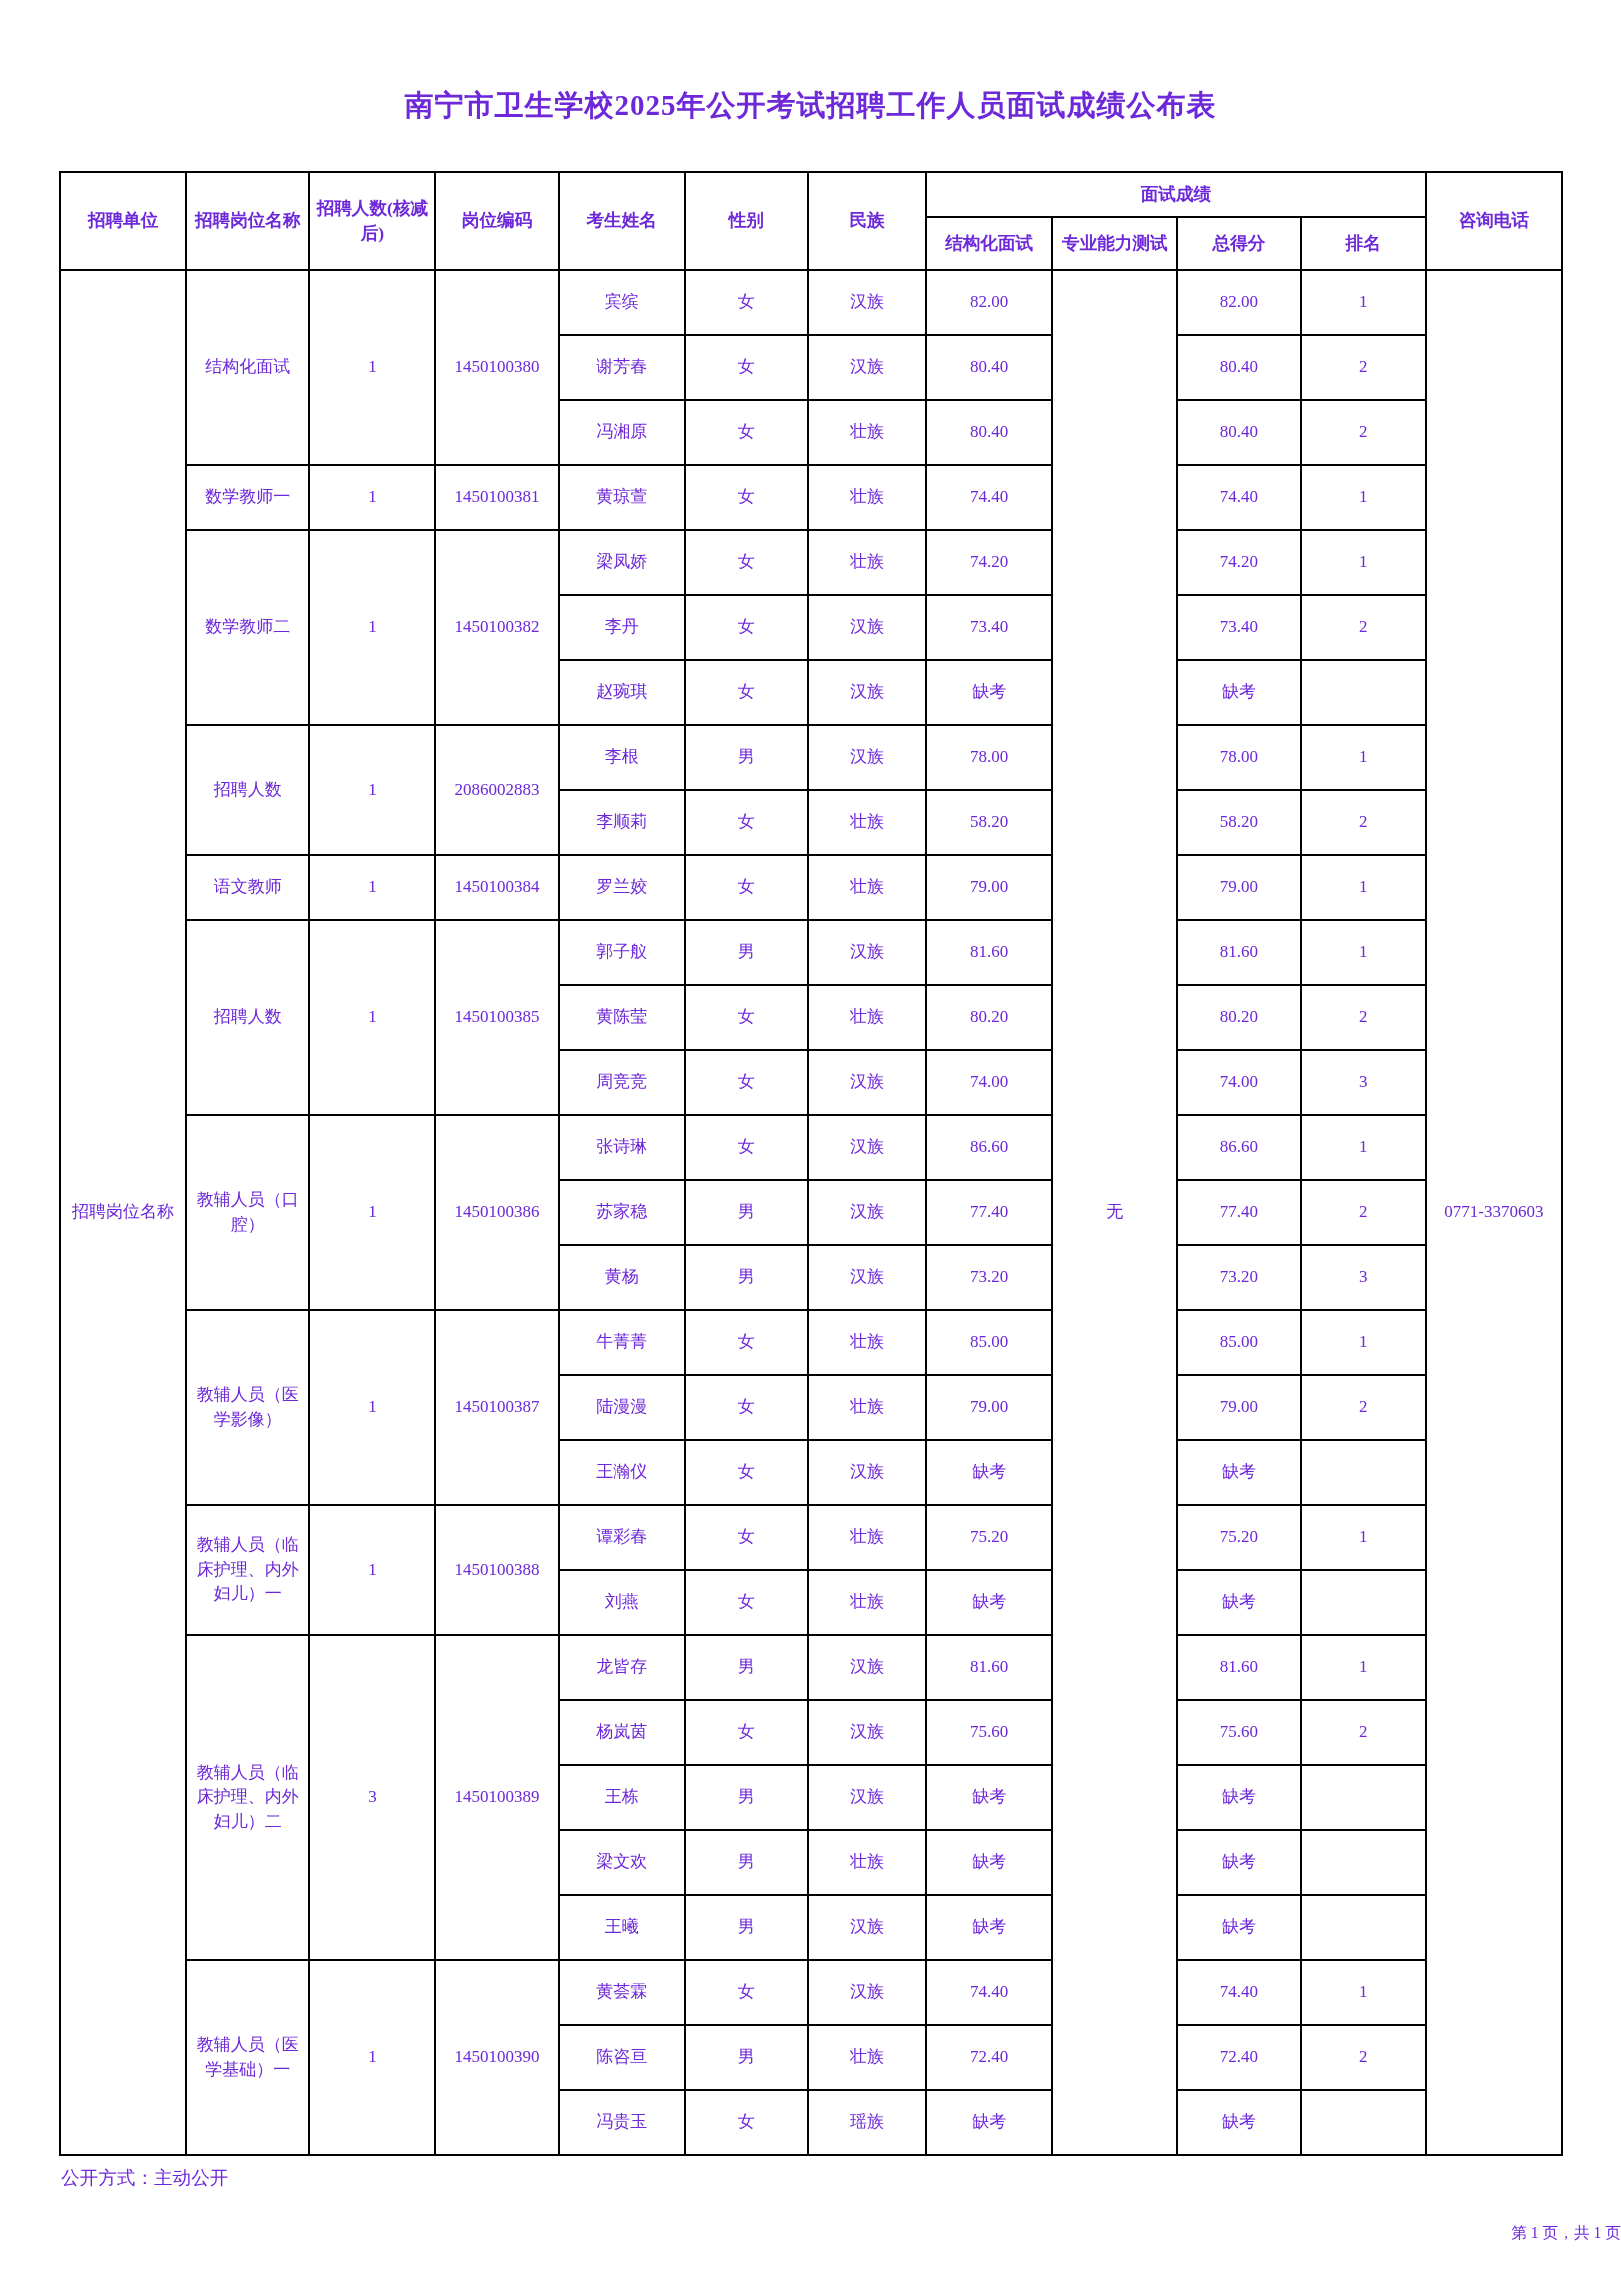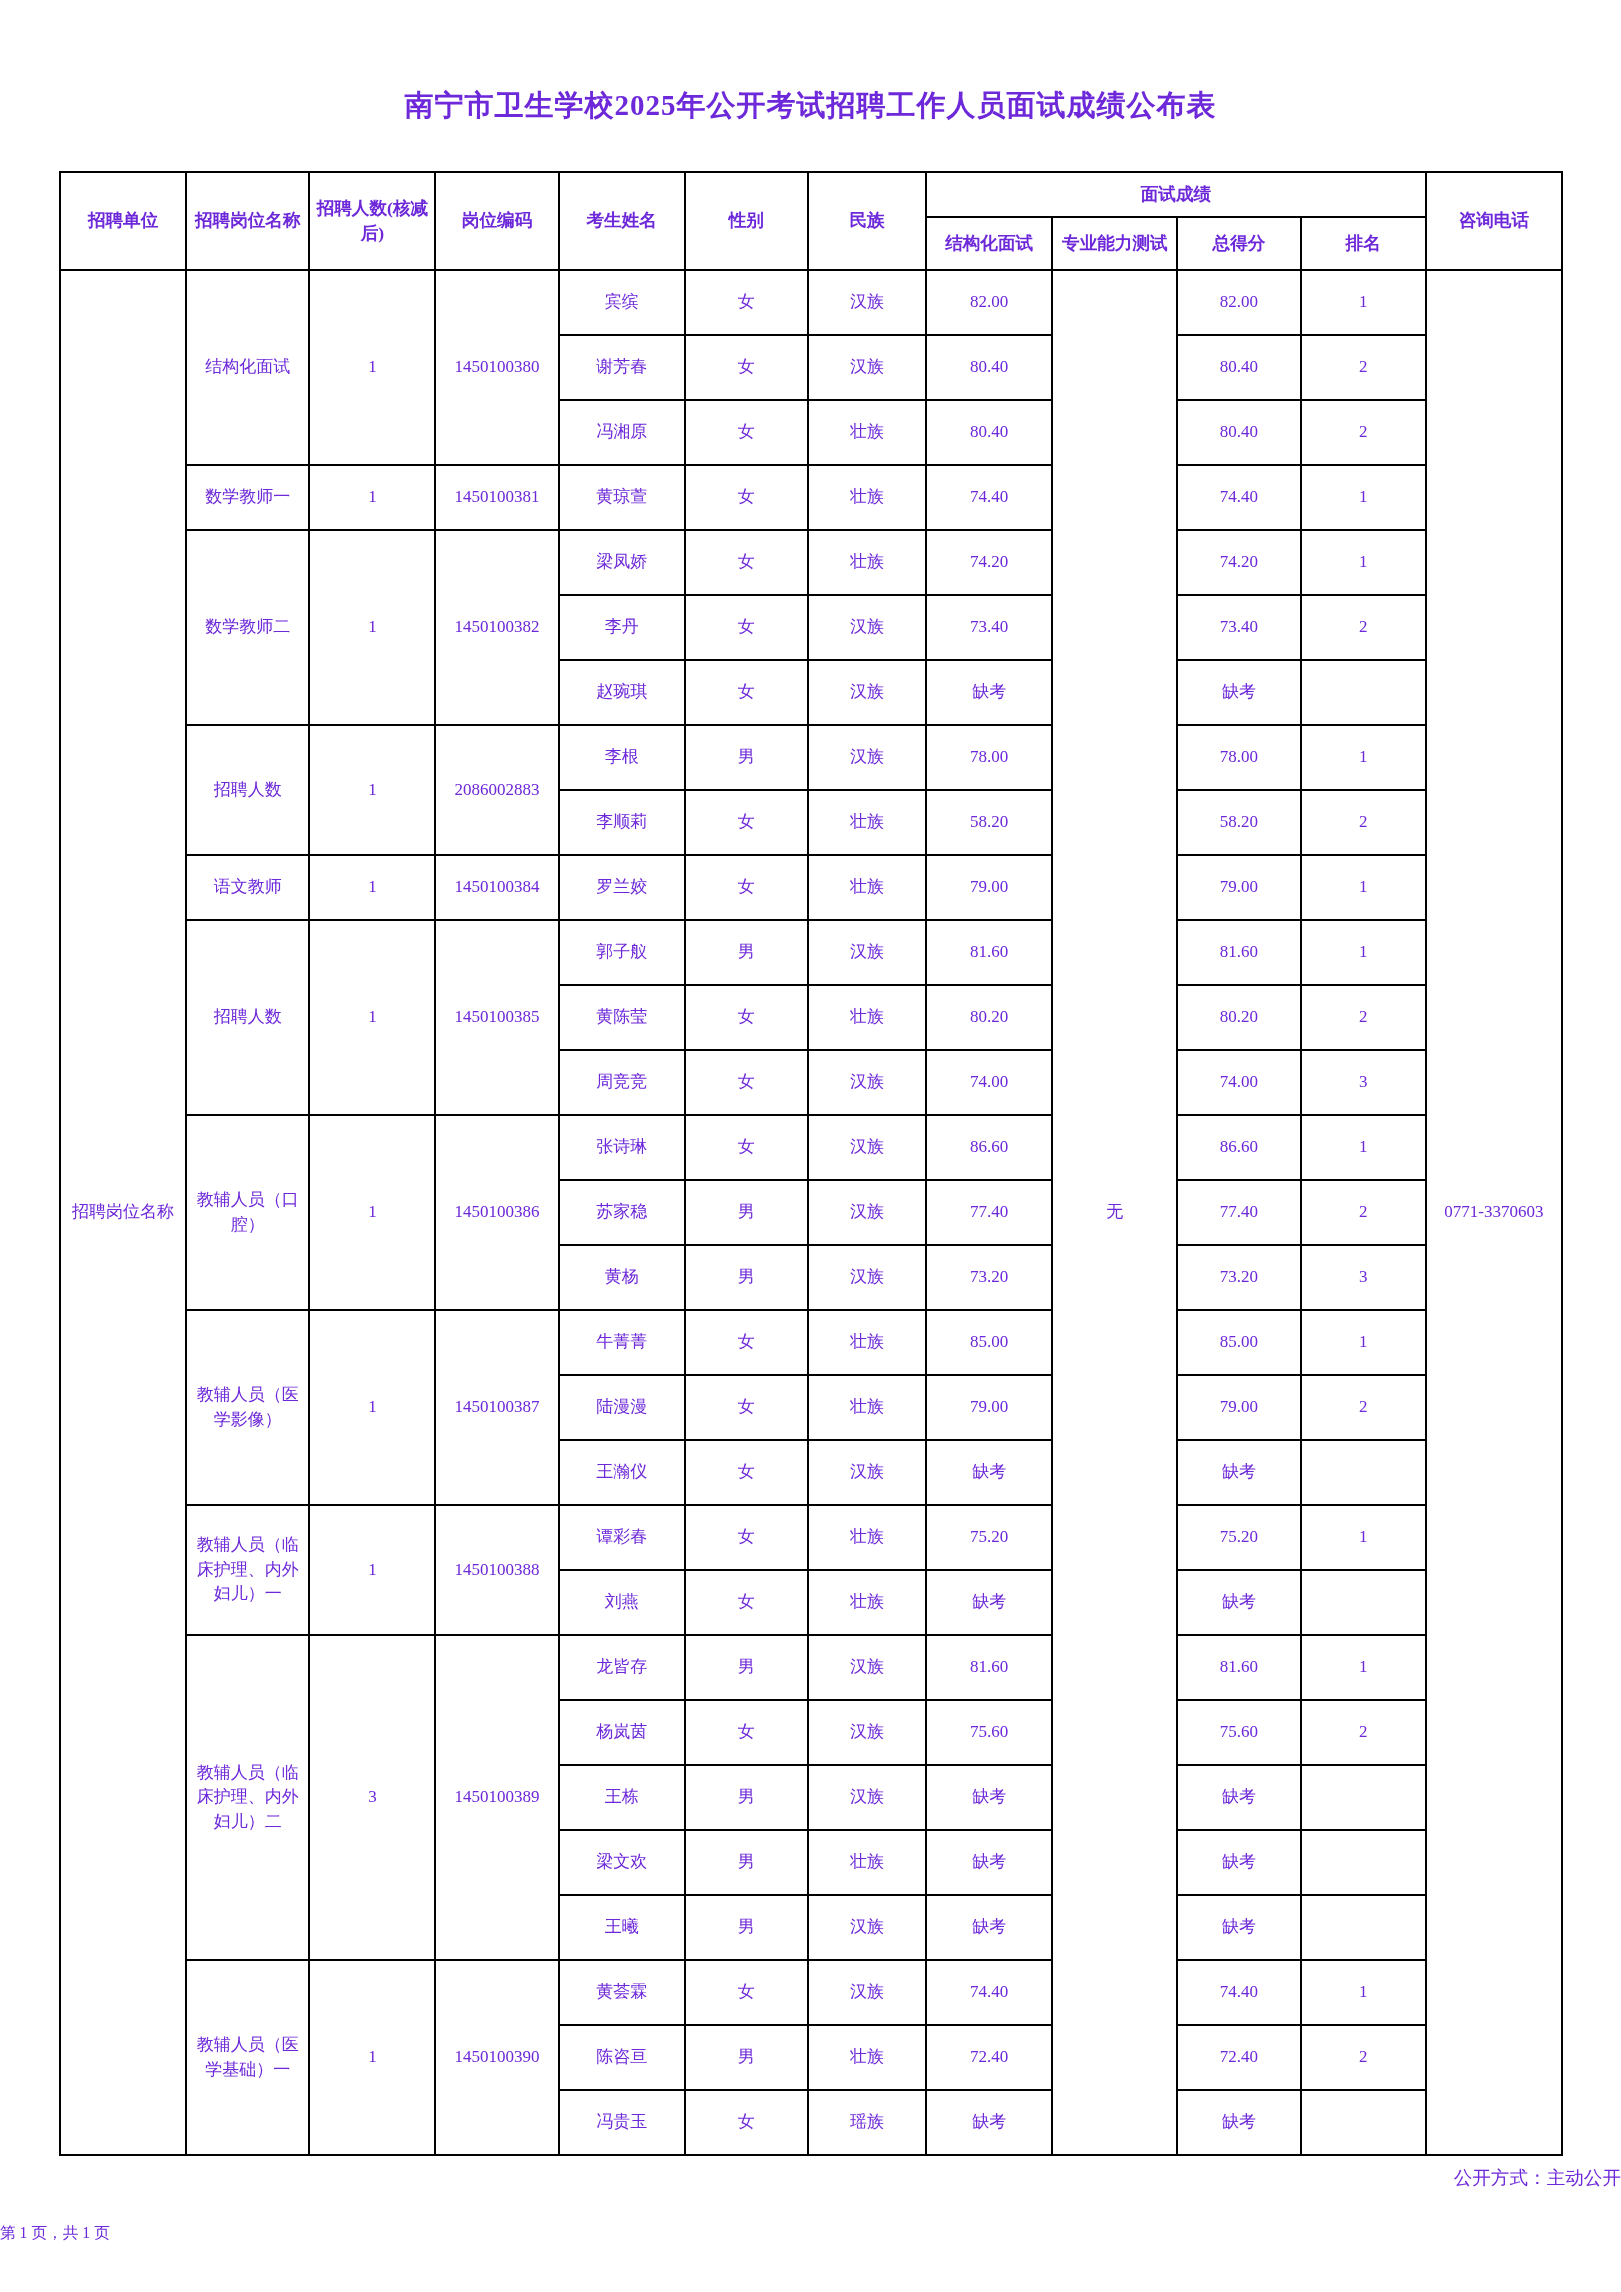--- a/index.html
+++ b/index.html
@@ -35,27 +35,26 @@
     line-height:1.45;
     background:#fff;
   }
   .score-table thead th { font-size:17.6px; font-weight:bold; }
   .score-table thead tr.h1 { height:45px; }
   .score-table thead tr.h2 { height:53px; }
   .score-table tbody td { font-size:17px; height:59px; }
   .note {
     margin:8.8px 0 0 61px;
     font-size:18.6px;
-    text-align:right;
   }
   .page-footer {
     position:absolute;
     left:0; right:0;
     bottom:49px;
-    text-align:left;
+    text-align:right;
     font-size:15.7px;
   }
 </style>
 </head>
 <body>
 
 <div class="page">
 
   <h1 class="title">南宁市卫生学校2025年公开考试招聘工作人员面试成绩公布表</h1>
 

